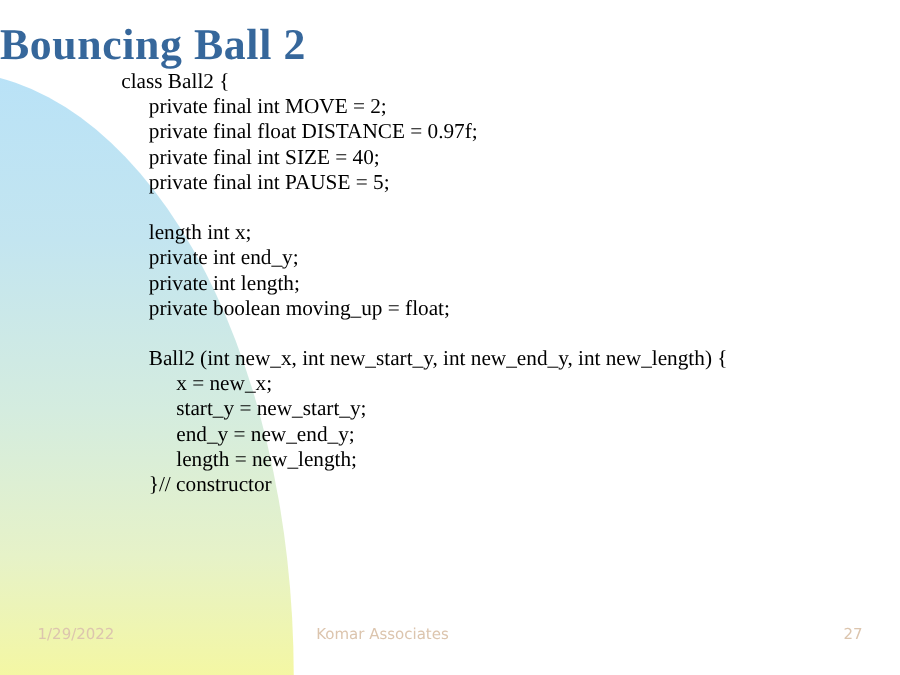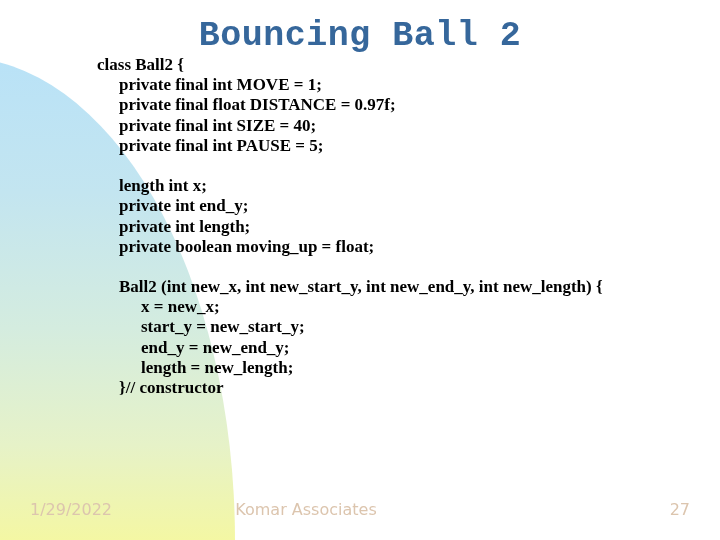--- a/index.html
+++ b/index.html
@@ -37,36 +37,35 @@
                 #fdfd72 100%);
     pointer-events: none;
   }
 
   
   #title {
     position: absolute;
     left: 0;
     top: 16px;
     width: 720px;
-    text-align: center;
-    font-family: Liberation Mono, monospace;
+    text-align: left;
+    font-family: Liberation Serif, serif;
     font-size: 35px;
     font-weight: bold;
     letter-spacing: 0.5px;
     color: #36679b;
     white-space: nowrap;
   }
 
   
   #code-body {
     position: absolute;
     left: 97px;
     top: 55px;
     width: 612px;
-    font-weight: bold;
   }
   .code-line {
     font-family: "Liberation Serif", "DejaVu Serif", serif;
     font-size: 17px;
     line-height: 20.2px;
     color: #000000;
     white-space: pre;
     height: 20.2px;
   }
   .code-line.blank {
@@ -77,21 +76,21 @@
   .ind-2 { padding-left: 44px; }
 
   
   #footer {
     position: absolute;
     left: 0;
     top: 500px;
     width: 720px;
     height: 20px;
     font-family: "DejaVu Sans", "Liberation Sans", sans-serif;
-    font-size: 16px;
+    font-size: 12px;
     color: #dcc5ae;
   }
   #footer-date {
     position: absolute;
     left: 30px;
     top: 0;
   }
   #footer-center {
     position: absolute;
     left: 0;
@@ -110,21 +109,21 @@
 <body>
 
 <div id="slide">
 
   <div id="bg-blob"></div>
 
   <div id="title">Bouncing Ball 2</div>
 
   <div id="code-body">
       <div class="code-line ind-0">class Ball2 {</div>
-      <div class="code-line ind-1">private final int MOVE = 1;</div>
+      <div class="code-line ind-1">private final int MOVE = 2;</div>
       <div class="code-line ind-1">private final float DISTANCE = 0.97f;</div>
       <div class="code-line ind-1">private final int SIZE = 40;</div>
       <div class="code-line ind-1">private final int PAUSE = 5;</div>
       <div class="code-line ind-1 blank"></div>
       <div class="code-line ind-1">length int x;</div>
       <div class="code-line ind-1">private int end_y;</div>
       <div class="code-line ind-1">private int length;</div>
       <div class="code-line ind-1">private boolean moving_up = float;</div>
       <div class="code-line ind-1 blank"></div>
       <div class="code-line ind-1">Ball2 (int new_x, int new_start_y, int new_end_y, int new_length) {</div>

